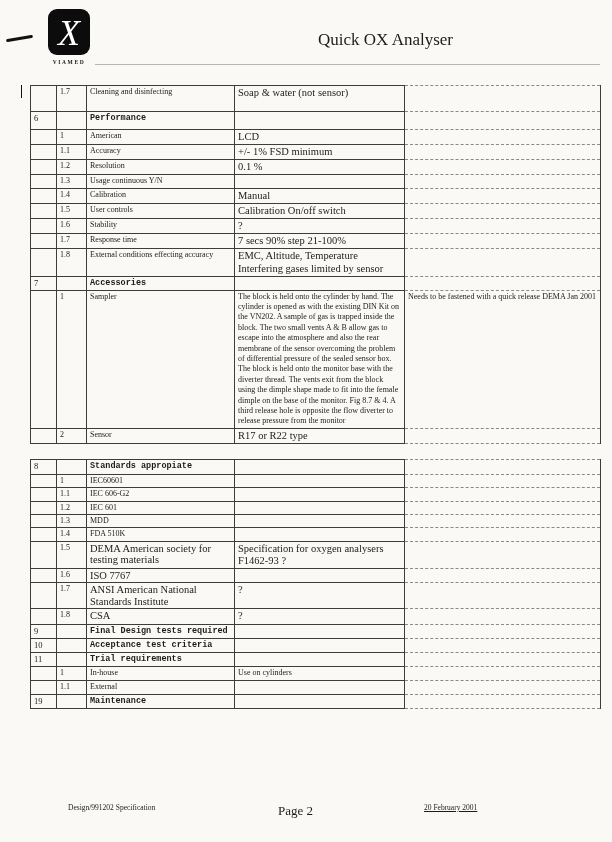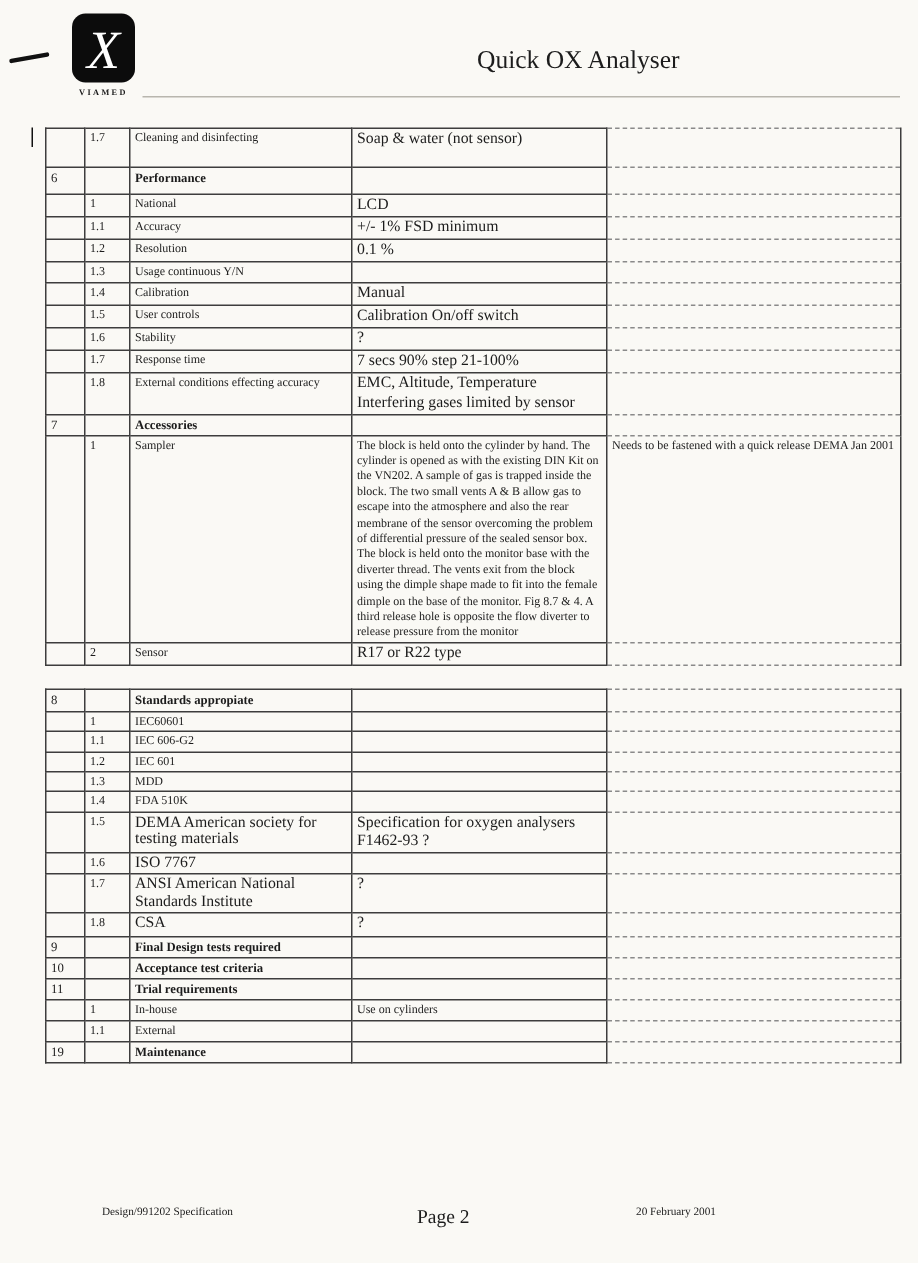--- a/index.html
+++ b/index.html
@@ -22,29 +22,29 @@
   .project { position:absolute; left:108px; top:30px; font-size:17px; white-space:pre; }
   .title   { position:absolute; left:318px; top:30px; font-size:17px; }
   .header-rule { position:absolute; left:95px; top:64px; width:505px; height:1px; background:#b8b6ae; }
 
   
   table { position:absolute; left:30px; top:85px; width:570px; border-collapse:collapse; table-layout:fixed; }
   td { border:1px solid #3d3d3d; vertical-align:top; padding:1px 3px; font-size:8px; line-height:1.3; overflow:hidden; }
   td:nth-child(1) { font-size:8.5px; }
   td:nth-child(4) { font-size:10.5px; line-height:1.15;margin-left:36px; }
   td:nth-child(5) { border-top:1px dashed #8a8a8a; border-bottom:1px dashed #8a8a8a; font-size:8px; color:#222; }
-  tr.section td:nth-child(3) { font-weight:bold; font-size:8.5px; }
+  tr.section td:nth-child(3) { font-weight:bold; font-size:8.5px;font-family:Liberation Mono, monospace; }
   td.big { font-size:10.5px; line-height:1.1; }
   tr.vsmall td:nth-child(4) { font-size:8px; line-height:1.3; }
   tr.spacer td { border:none; height:16px; }
 
   
   .footer-left   { position:absolute; left:68px;  top:803px; font-size:7.5px;text-align:right; }
   .footer-center { position:absolute; left:278px; top:803px; font-size:13px; }
-  .footer-right  { position:absolute; left:424px; top:803px; font-size:7.5px; }
+  .footer-right  { position:absolute; left:424px; top:803px; font-size:7.5px;text-decoration:underline; }
 </style>
 </head>
 <body>
 
 <div class="page">
 
   <div id="artifact-corner" class="artifact"></div>
   <div id="artifact-tick" class="artifact"></div>
 
   <div class="logo">
@@ -77,21 +77,21 @@
         <tr class="section" style="height: 18px;">
           <td>6</td>
           <td></td>
           <td>Performance</td>
           <td></td>
           <td></td>
         </tr>
         <tr style="height: 14px;">
           <td></td>
           <td>1</td>
-          <td>National</td>
+          <td>American</td>
           <td>LCD</td>
           <td></td>
         </tr>
         <tr style="height: 14px;">
           <td></td>
           <td>1.1</td>
           <td>Accuracy</td>
           <td>+/- 1% FSD  minimum</td>
           <td></td>
         </tr>

